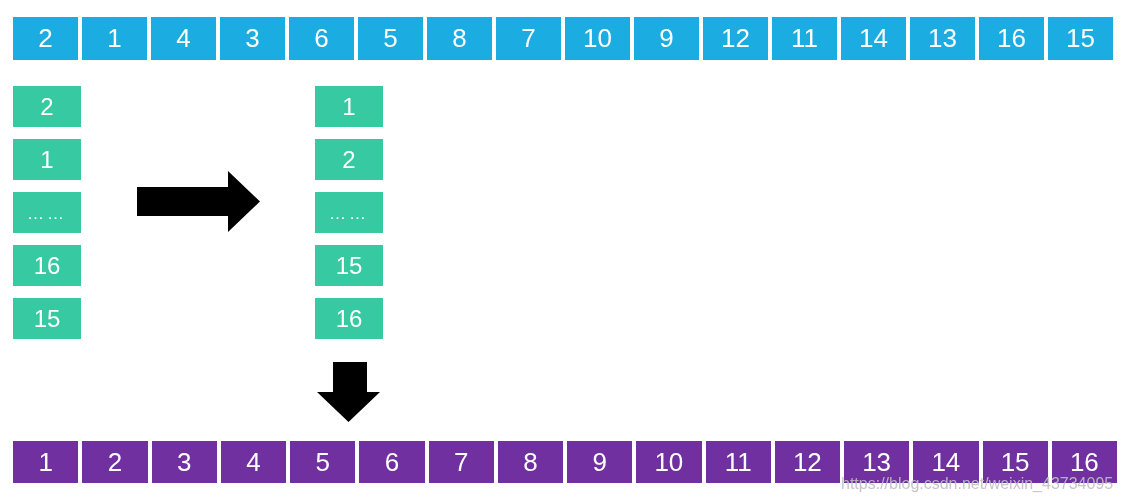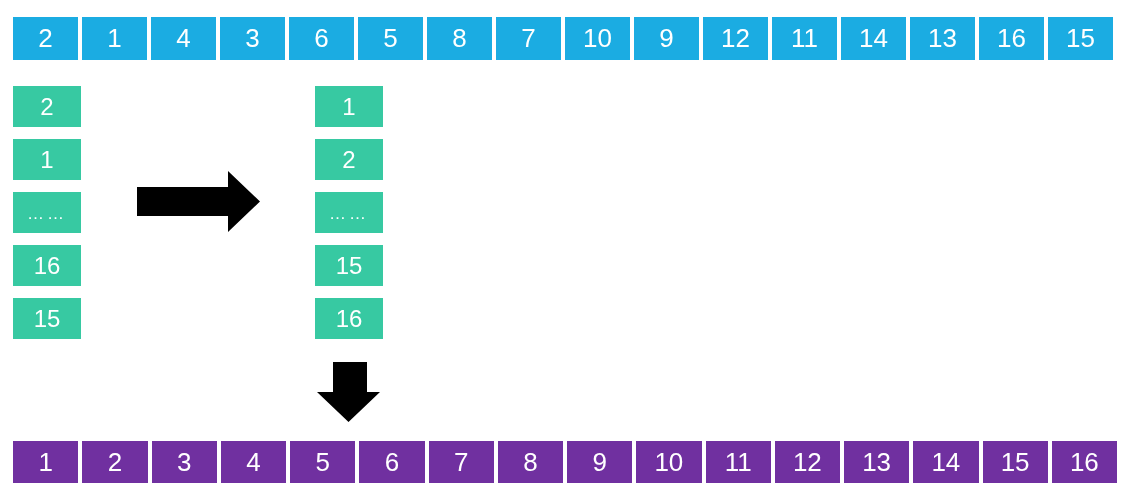--- a/index.html
+++ b/index.html
@@ -132,14 +132,15 @@
       <div class="cell">9</div>
       <div class="cell">10</div>
       <div class="cell">11</div>
       <div class="cell">12</div>
       <div class="cell">13</div>
       <div class="cell">14</div>
       <div class="cell">15</div>
       <div class="cell">16</div>
     </div>
 
+  <div class="watermark">https://blog.csdn.net/weixin_43734095</div>
 
 </div>
 
 </body></html>

